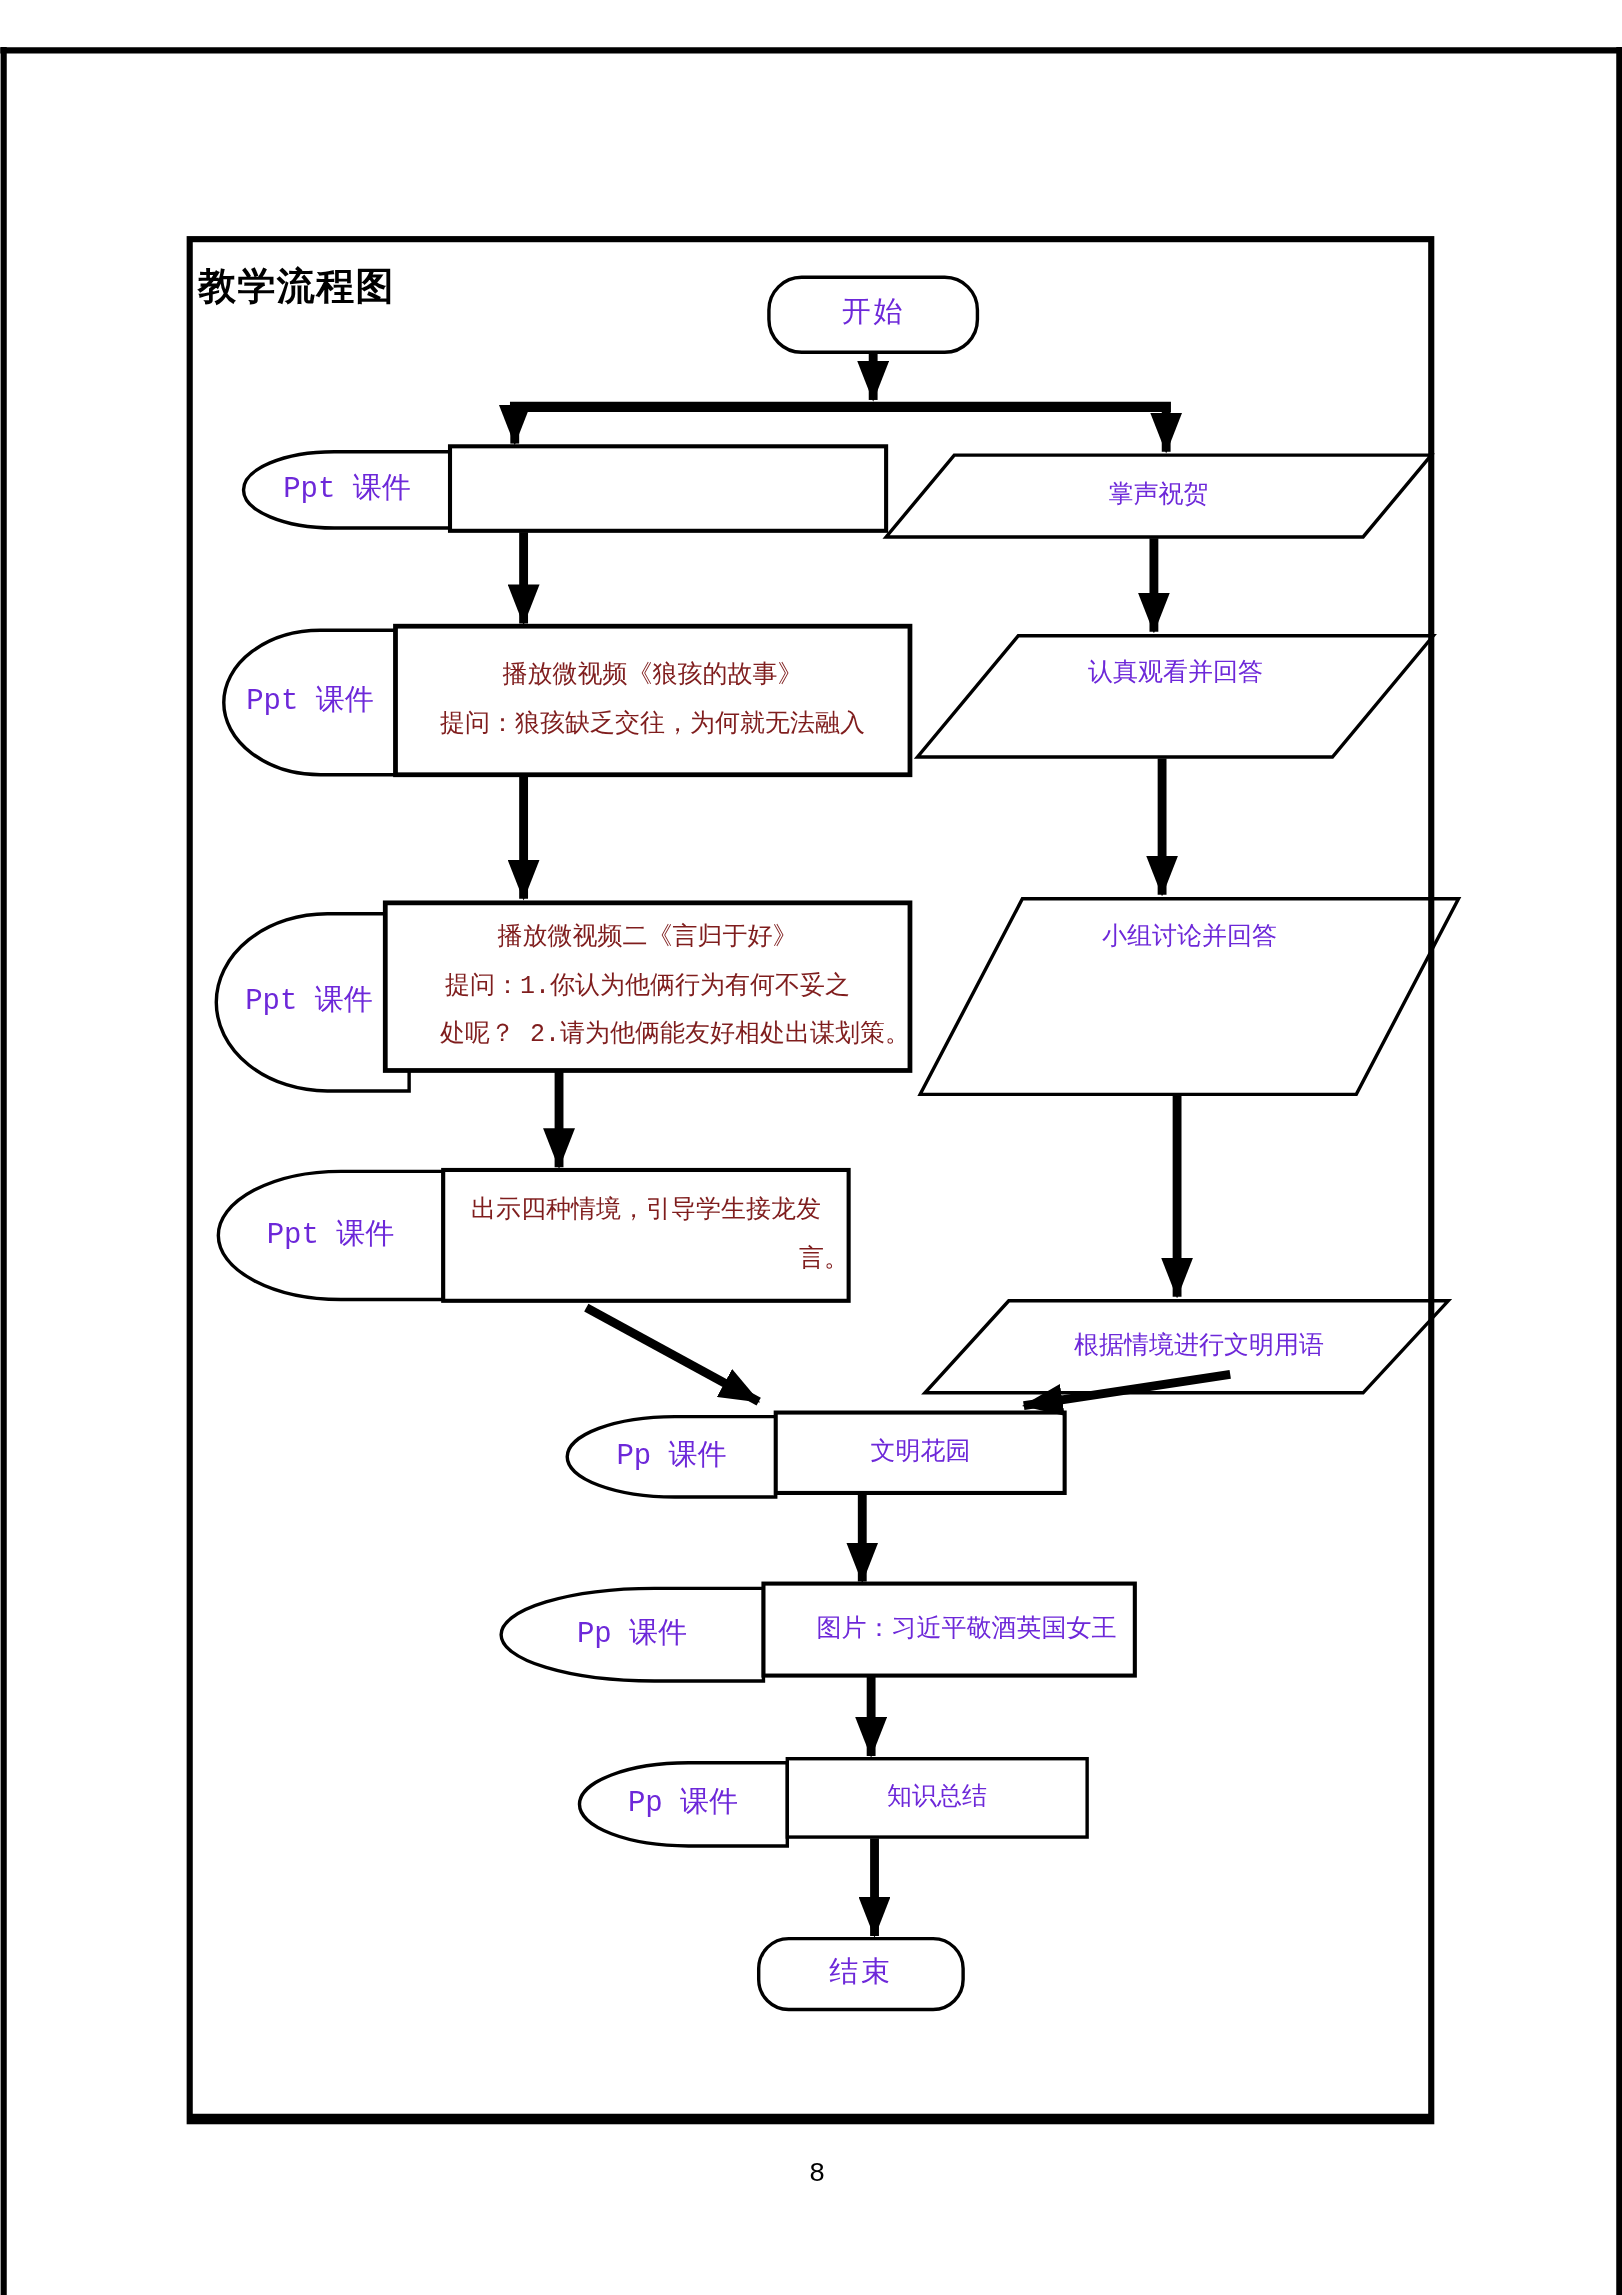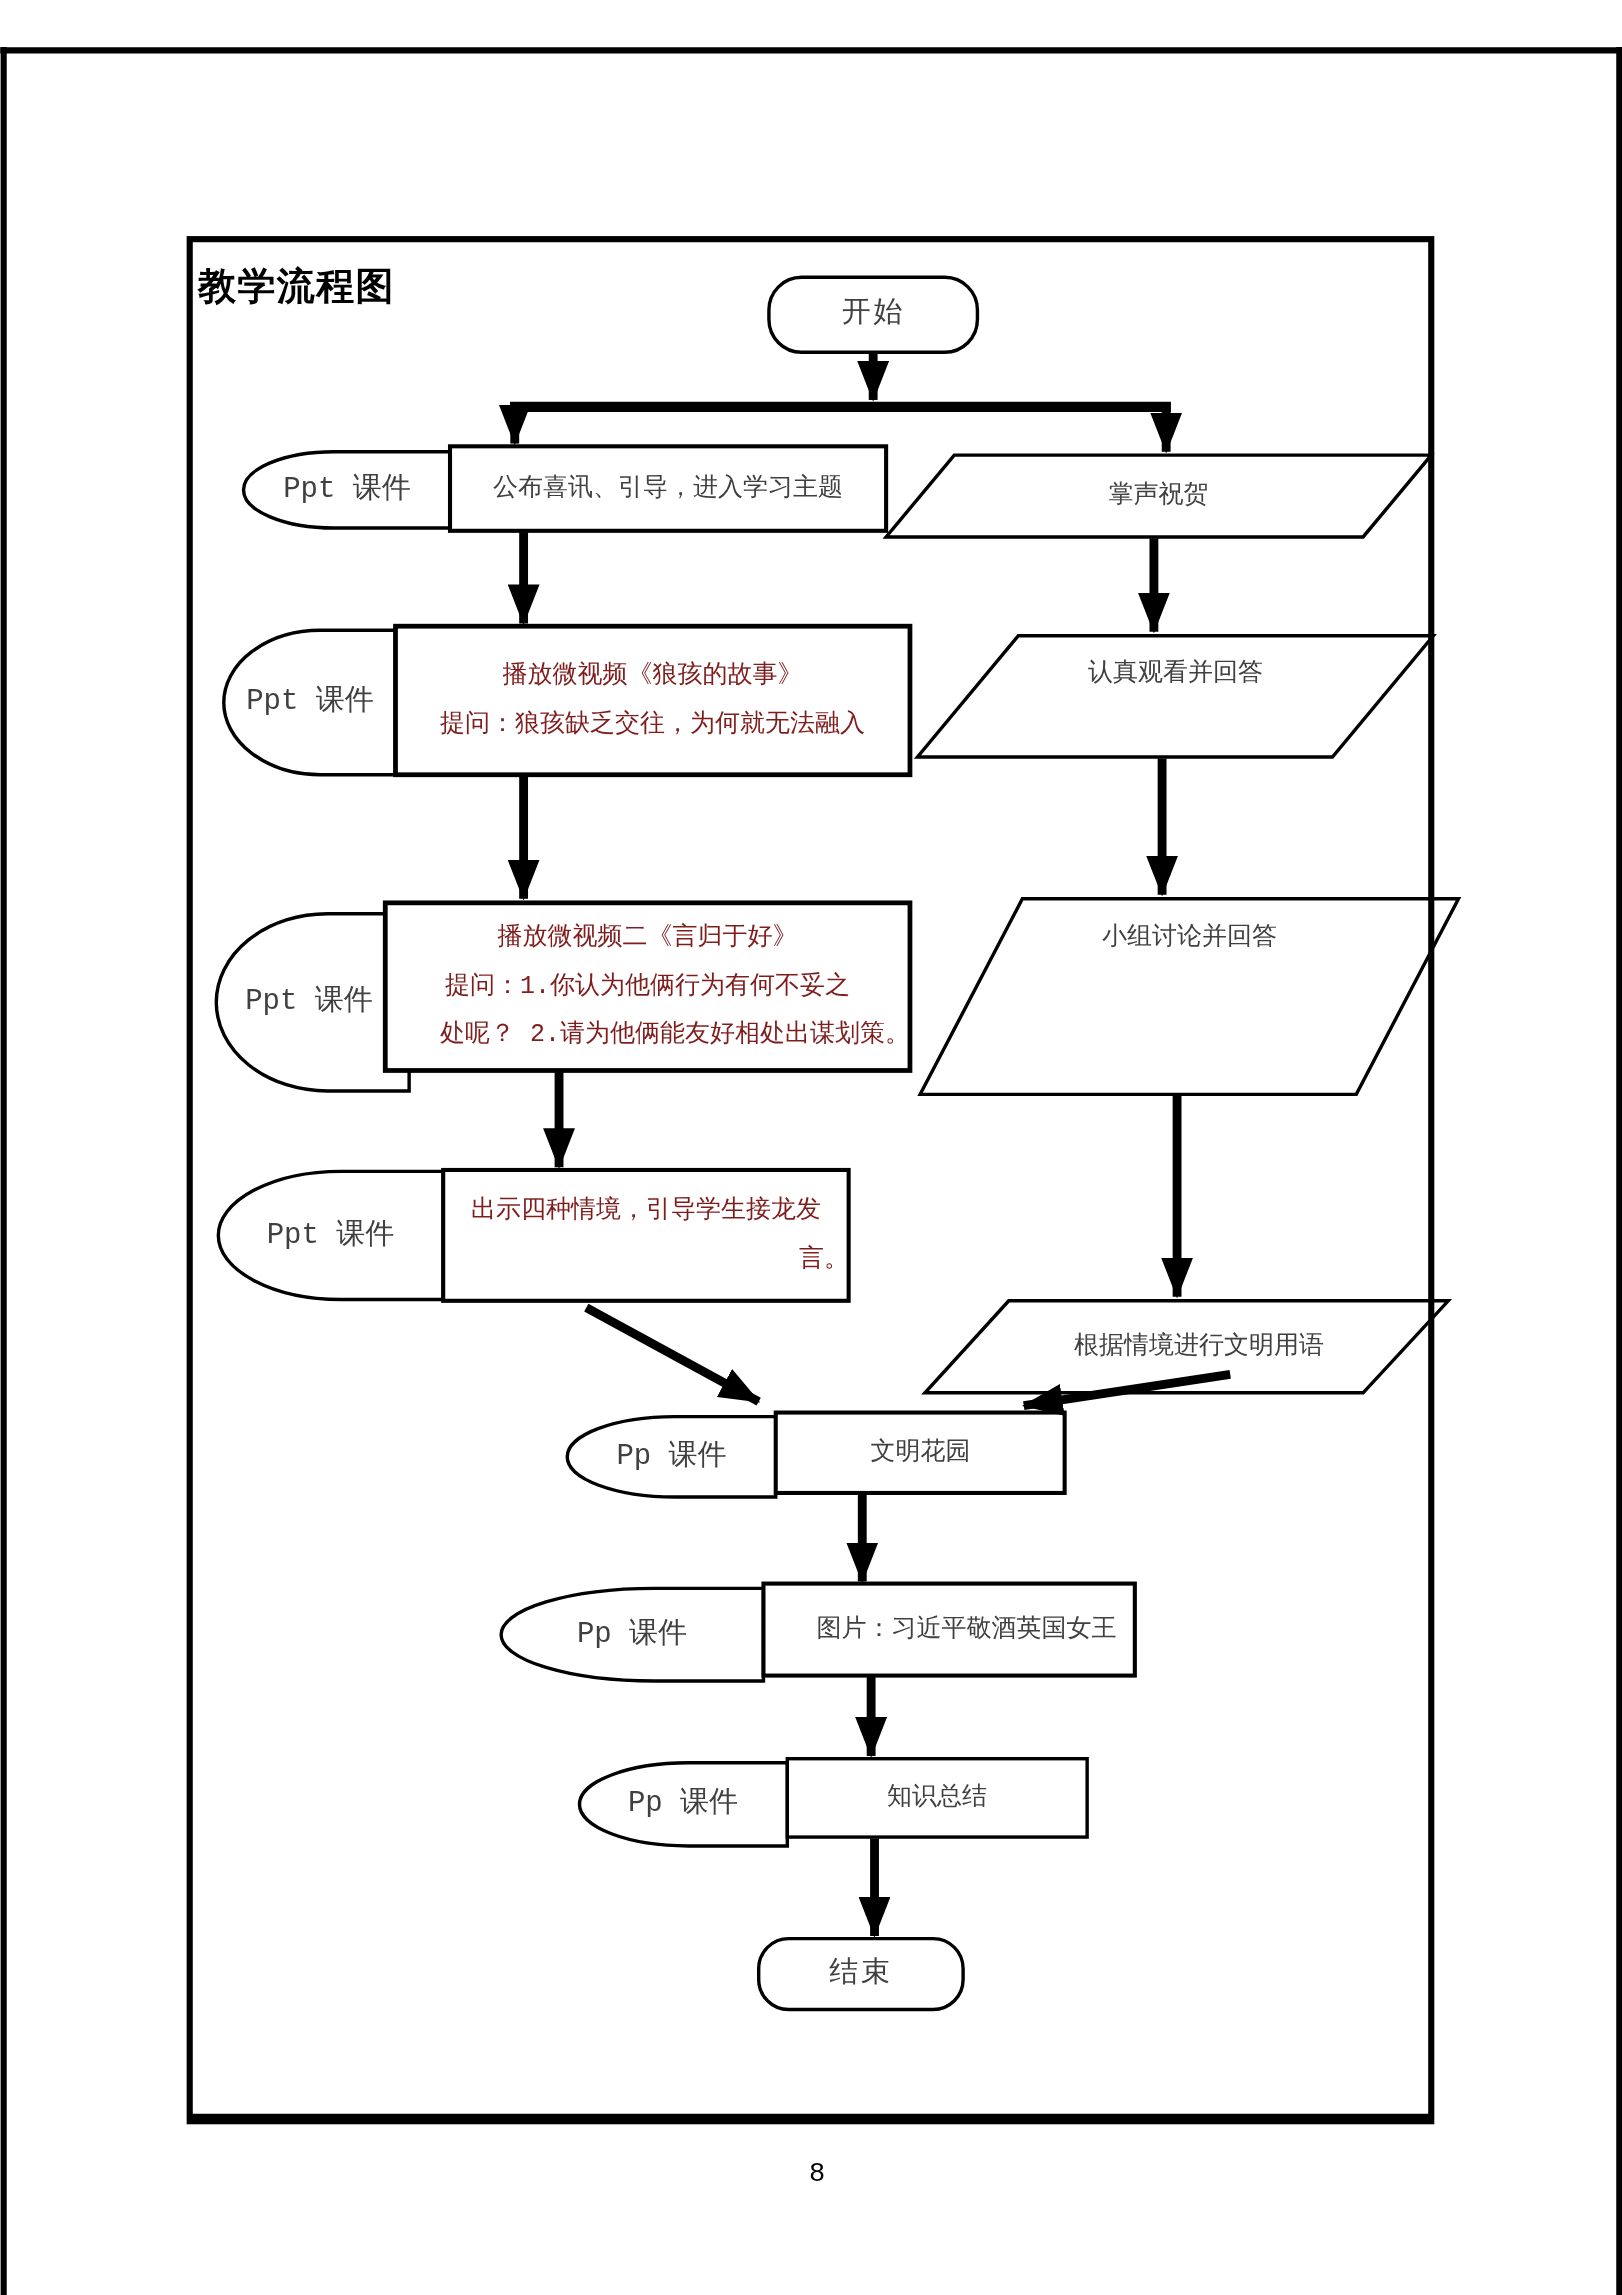--- a/index.html
+++ b/index.html
@@ -12,21 +12,21 @@
     overflow:hidden;
     margin-top:47px;
   }
   #flow-svg{position:absolute;left:0;top:0;}
   .label{
     position:absolute;
     display:flex;align-items:center;justify-content:center;
     text-align:center;
     font-size:25px;
     line-height:1.25;
-    color:#404040;
+    color:#6d28d9;
     white-space:nowrap;
   }
   .lines{
     position:absolute;
     display:flex;flex-direction:column;justify-content:center;
     font-size:25px;
     color:#7f1d1d;
   }
   .lines .ln{width:100%;text-align:center;line-height:1.95;white-space:nowrap;}
   .lines .ln.align-left{text-align:right;padding-left:9.5px;box-sizing:border-box;}
@@ -109,21 +109,20 @@
   <div class="title">教学流程图</div>
 
   <div class="label terminal" style="left:769px;top:230px;width:209px;height:75px;">开始</div>
   <div class="label terminal" style="left:759px;top:1892px;width:204px;height:71px;">结束</div>
 
   <div class="label pill-label" style="left:245px;top:405px;width:204px;height:76px;">Ppt 课件</div>
   <div class="label pill-label" style="left:224px;top:583px;width:172px;height:144px;">Ppt 课件</div>
   <div class="label pill-label" style="left:216px;top:867px;width:186px;height:177px;">Ppt 课件</div>
   <div class="label pill-label" style="left:218px;top:1125px;width:225px;height:128px;">Ppt 课件</div>
 
-  <div class="label" style="left:450px;top:399px;width:436px;height:85px;">公布喜讯、引导，进入学习主题</div>
 
   <div class="lines" style="left:395px;top:579px;width:515px;height:149px;">
     <div class="ln">播放微视频《狼孩的故事》</div>
     <div class="ln">提问：狼孩缺乏交往，为何就无法融入</div>
   </div>
 
   <div class="lines" style="left:385px;top:856px;width:525px;height:168px;">
     <div class="ln">播放微视频二《言归于好》</div>
     <div class="ln">提问：1.你认为他俩行为有何不妥之</div>
     <div class="ln align-left">处呢？ 2.请为他俩能友好相处出谋划策。</div>

